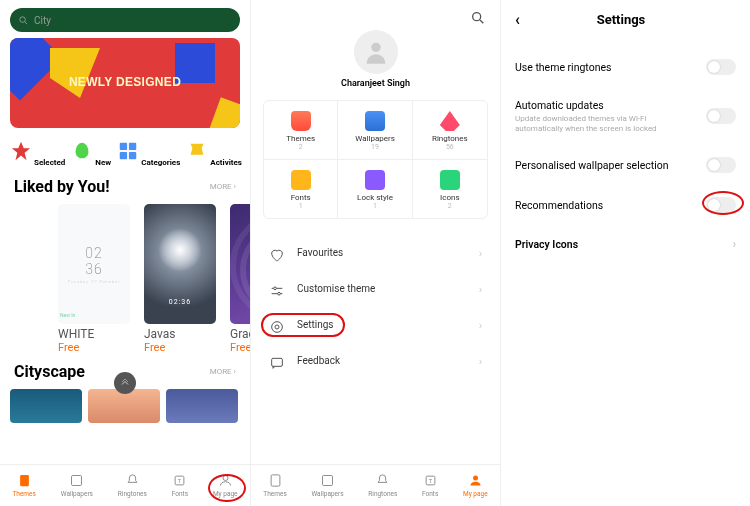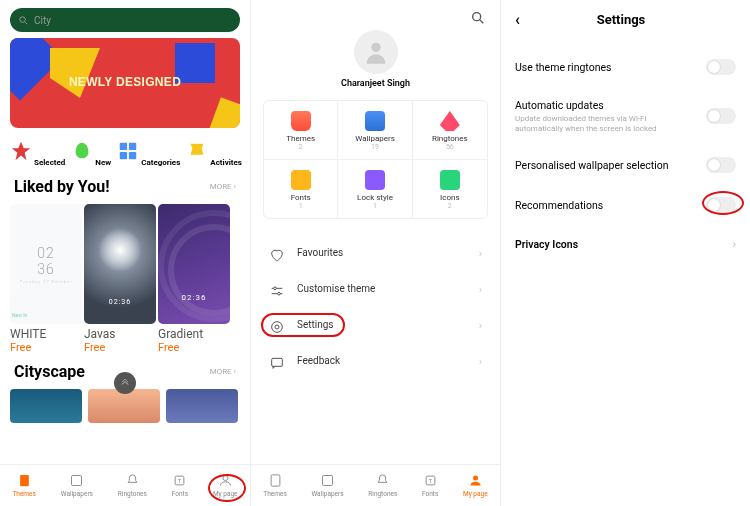--- a/index.html
+++ b/index.html
@@ -16,21 +16,21 @@
   .banner .shape3 { position: absolute; width: 40px; height: 40px; background: #2b4bd8; right: 25px; top: 5px; }
   .banner .shape4 { position: absolute; width: 34px; height: 34px; background: #f5c518; right: -8px; bottom: -8px; transform: rotate(20deg); }
   .banner-text { position: relative; color: #fef9c3; font-weight: 800; font-size: 12px; line-height: 1.3; text-align: center; z-index: 2; text-transform: uppercase; font-family: Arial, sans-serif; letter-spacing: .3px; }
   .cat-row { display: flex; justify-content: space-around; margin: 10px 6px 8px; }
   .cat { display: flex; flex-direction: row; align-items: flex-end; font-size: 8px; font-weight: 700; }
   .cat-ico { width: 26px; height: 26px; border-radius: 6px; display: flex; align-items: center; justify-content: center; margin-bottom: 3px; }
   .cat-ico svg { width: 22px; height: 22px; }
   .sec-head { display: flex; justify-content: space-between; align-items: center; padding: 2px 14px; }
   .sec-head .title { font-size: 16px; font-weight: 700; }
   .sec-head .more { font-size: 8px; color: #aaa; }
-  .theme-row { display: flex; gap: 2px; padding: 6px 10px 2px; }
+  .theme-row { display: flex; gap: 14px; padding: 6px 10px 2px; margin-left: 48px; }
   .theme-card { width: 72px; }
   .thumb { width: 72px; height: 120px; border-radius: 5px; background: #ccc; position: relative; overflow: hidden; }
   .theme-name { font-size: 12px; color: #555; margin-top: 3px; font-weight: 400; }
   .theme-price { font-size: 11px; color: #ff6a00; }
   .cityscape-row { display: flex; gap: 6px; padding: 6px 10px 0; }
   .city-thumb { width: 72px; height: 34px; border-radius: 4px; }
   .circle-badge { position: absolute; width: 22px; height: 22px; border-radius: 50%; background: #555; left: 50%; transform: translateX(-50%); top: -11px; display:flex;align-items:center;justify-content:center;}
   .circle-badge svg{width:12px;height:12px;fill:#ccc;}
   .cityscape-wrap{position:relative;}
 

